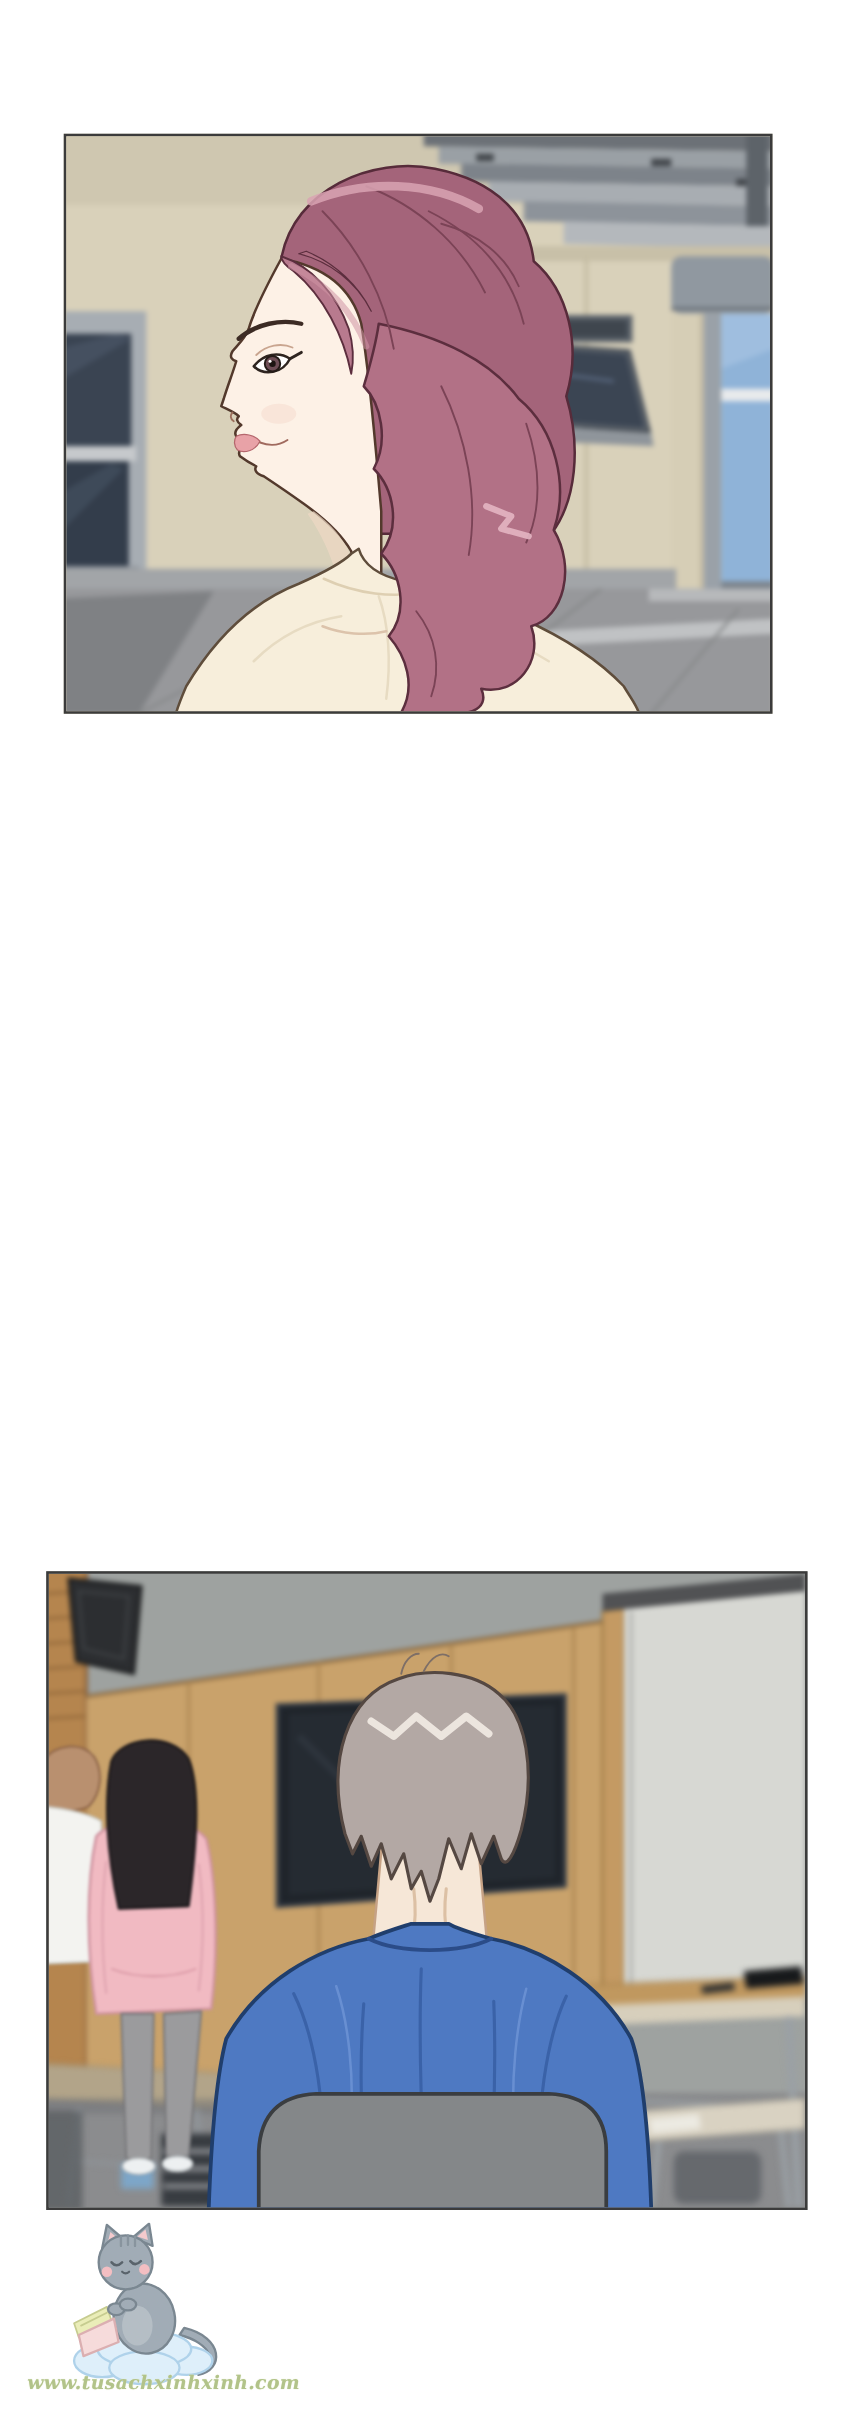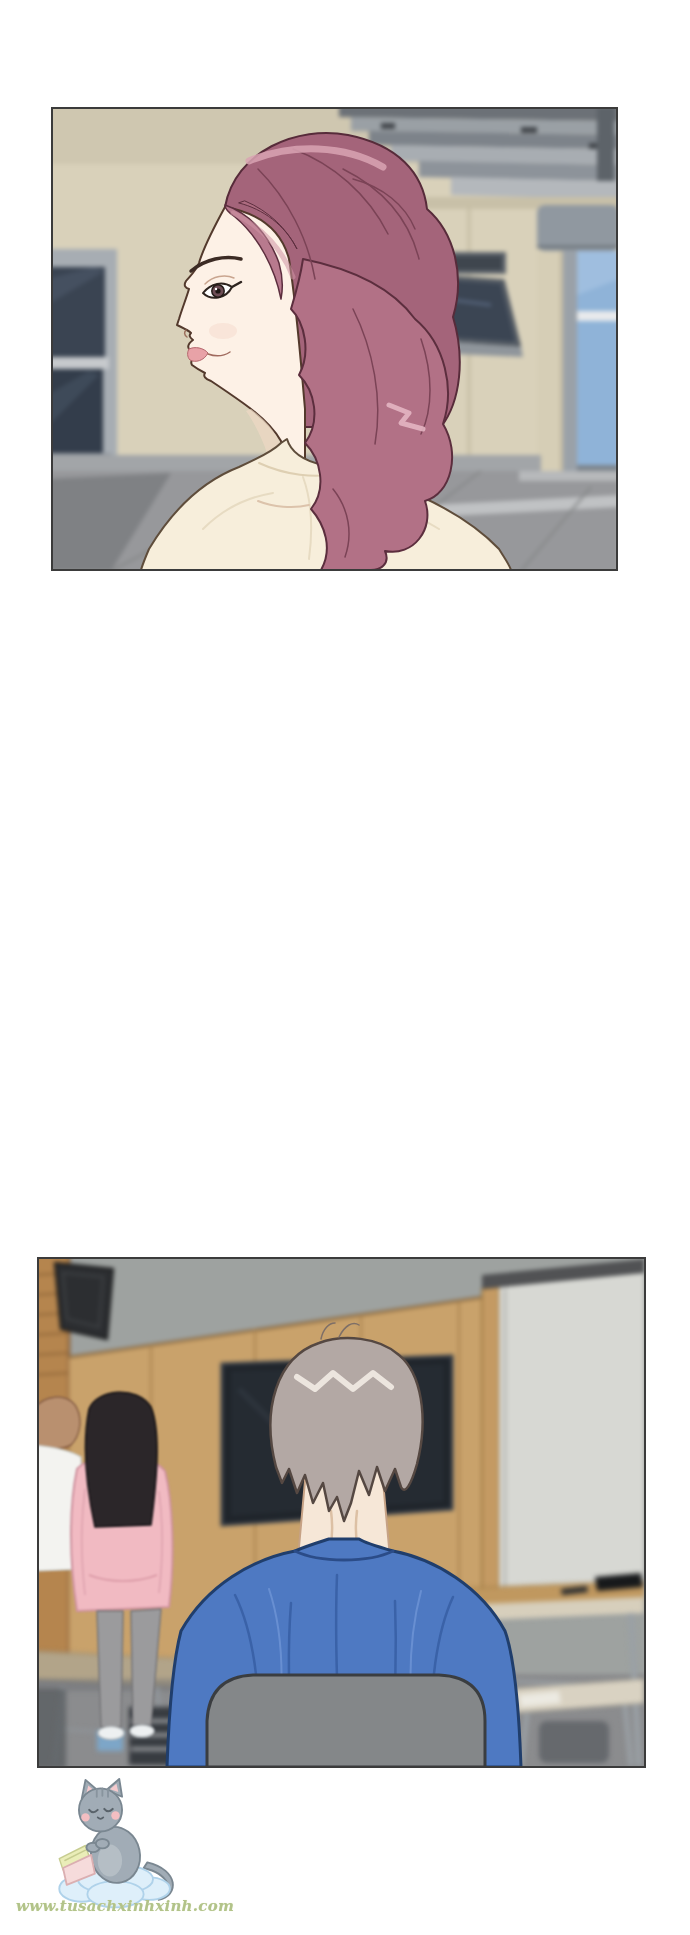--- a/index.html
+++ b/index.html
@@ -11,21 +11,21 @@
     position:absolute;margin:0;padding:0;
     border:2px solid #3b3b3b;box-sizing:border-box;background:#d9d1ba;
     overflow:hidden;
   }
   #panel-1{left:51px;top:107px;width:567px;height:464px;}
   #panel-2{left:37px;top:1257px;width:609px;height:511px;background:#9ea2a0;}
   .panel svg{display:block;width:100%;height:100%;}
   #mascot{position:absolute;left:48px;top:1778px;width:150px;height:135px;opacity:.92;}
   #watermark{
     position:absolute;left:16px;top:1897px;width:224px;
-    text-align:left;
+    text-align:right;
     font:italic 700 15px "DejaVu Serif",serif;
     color:#b2c389;letter-spacing:.3px;
     text-shadow:0 0 1px #dde6c4;
     white-space:nowrap;
   }
   .soft{filter:blur(2px);}
   .soft1{filter:blur(1.2px);}
   .soft3{filter:blur(2.6px);}
 </style>
 </head>

